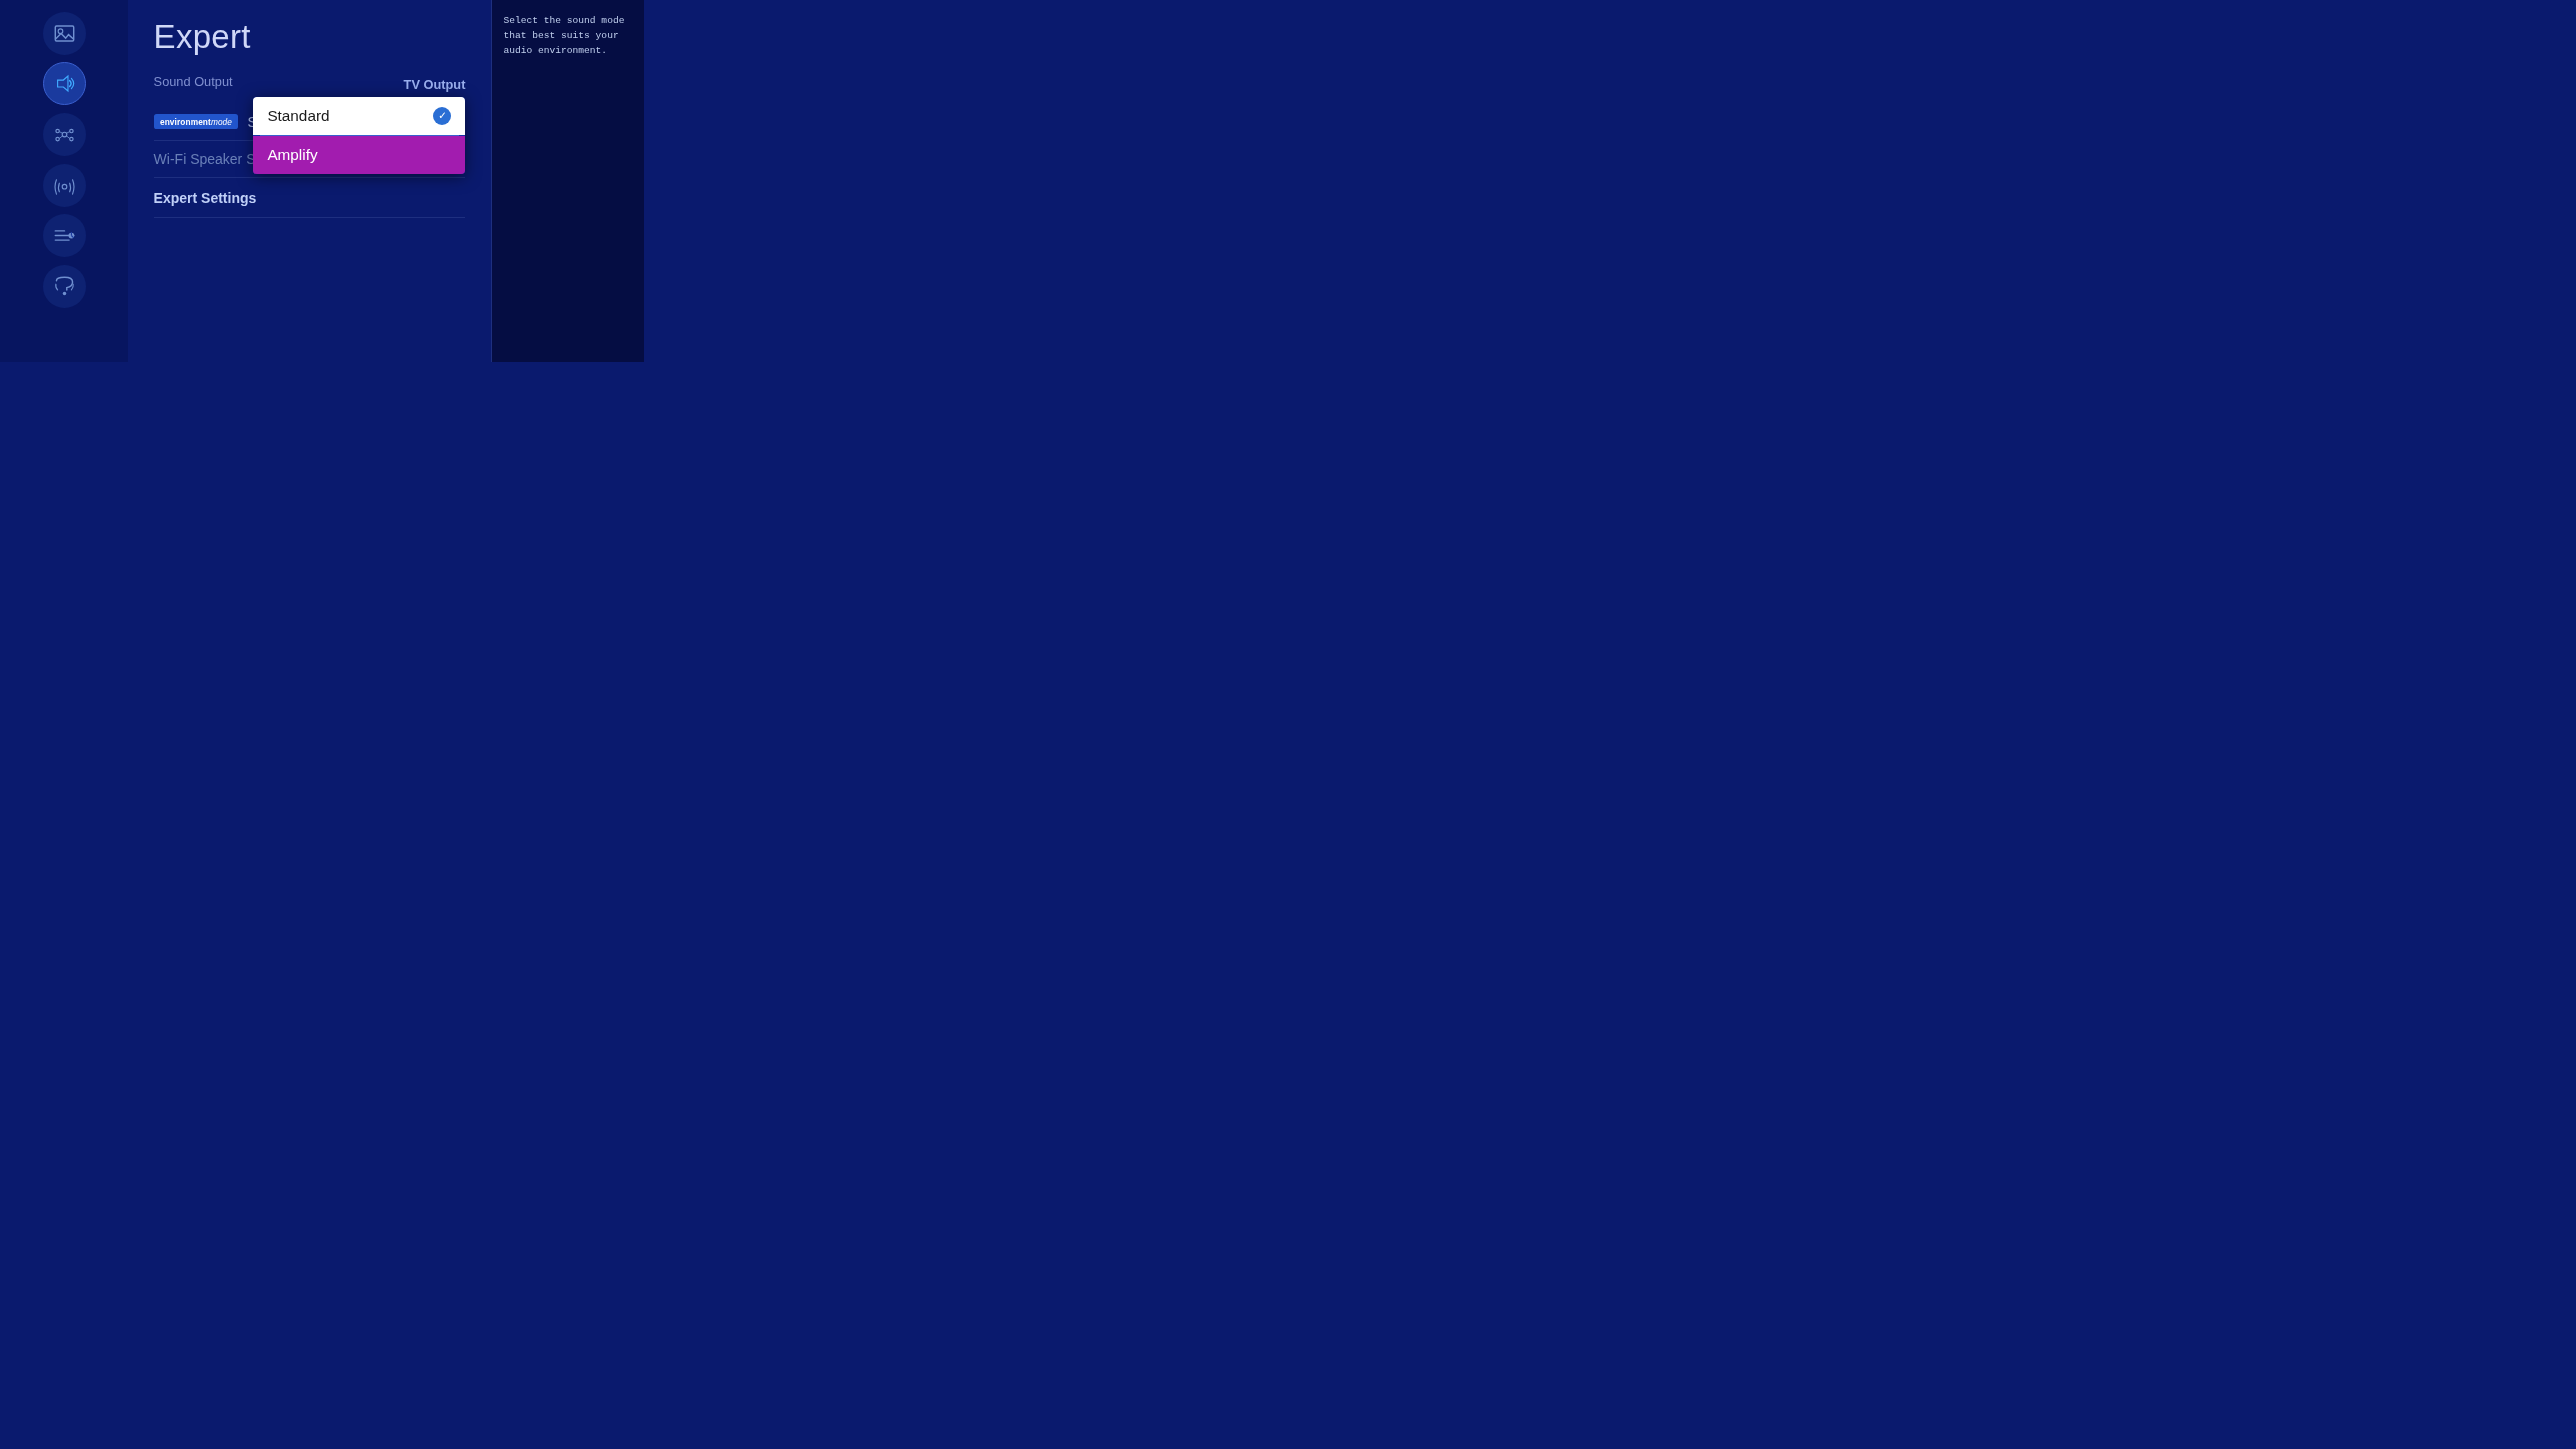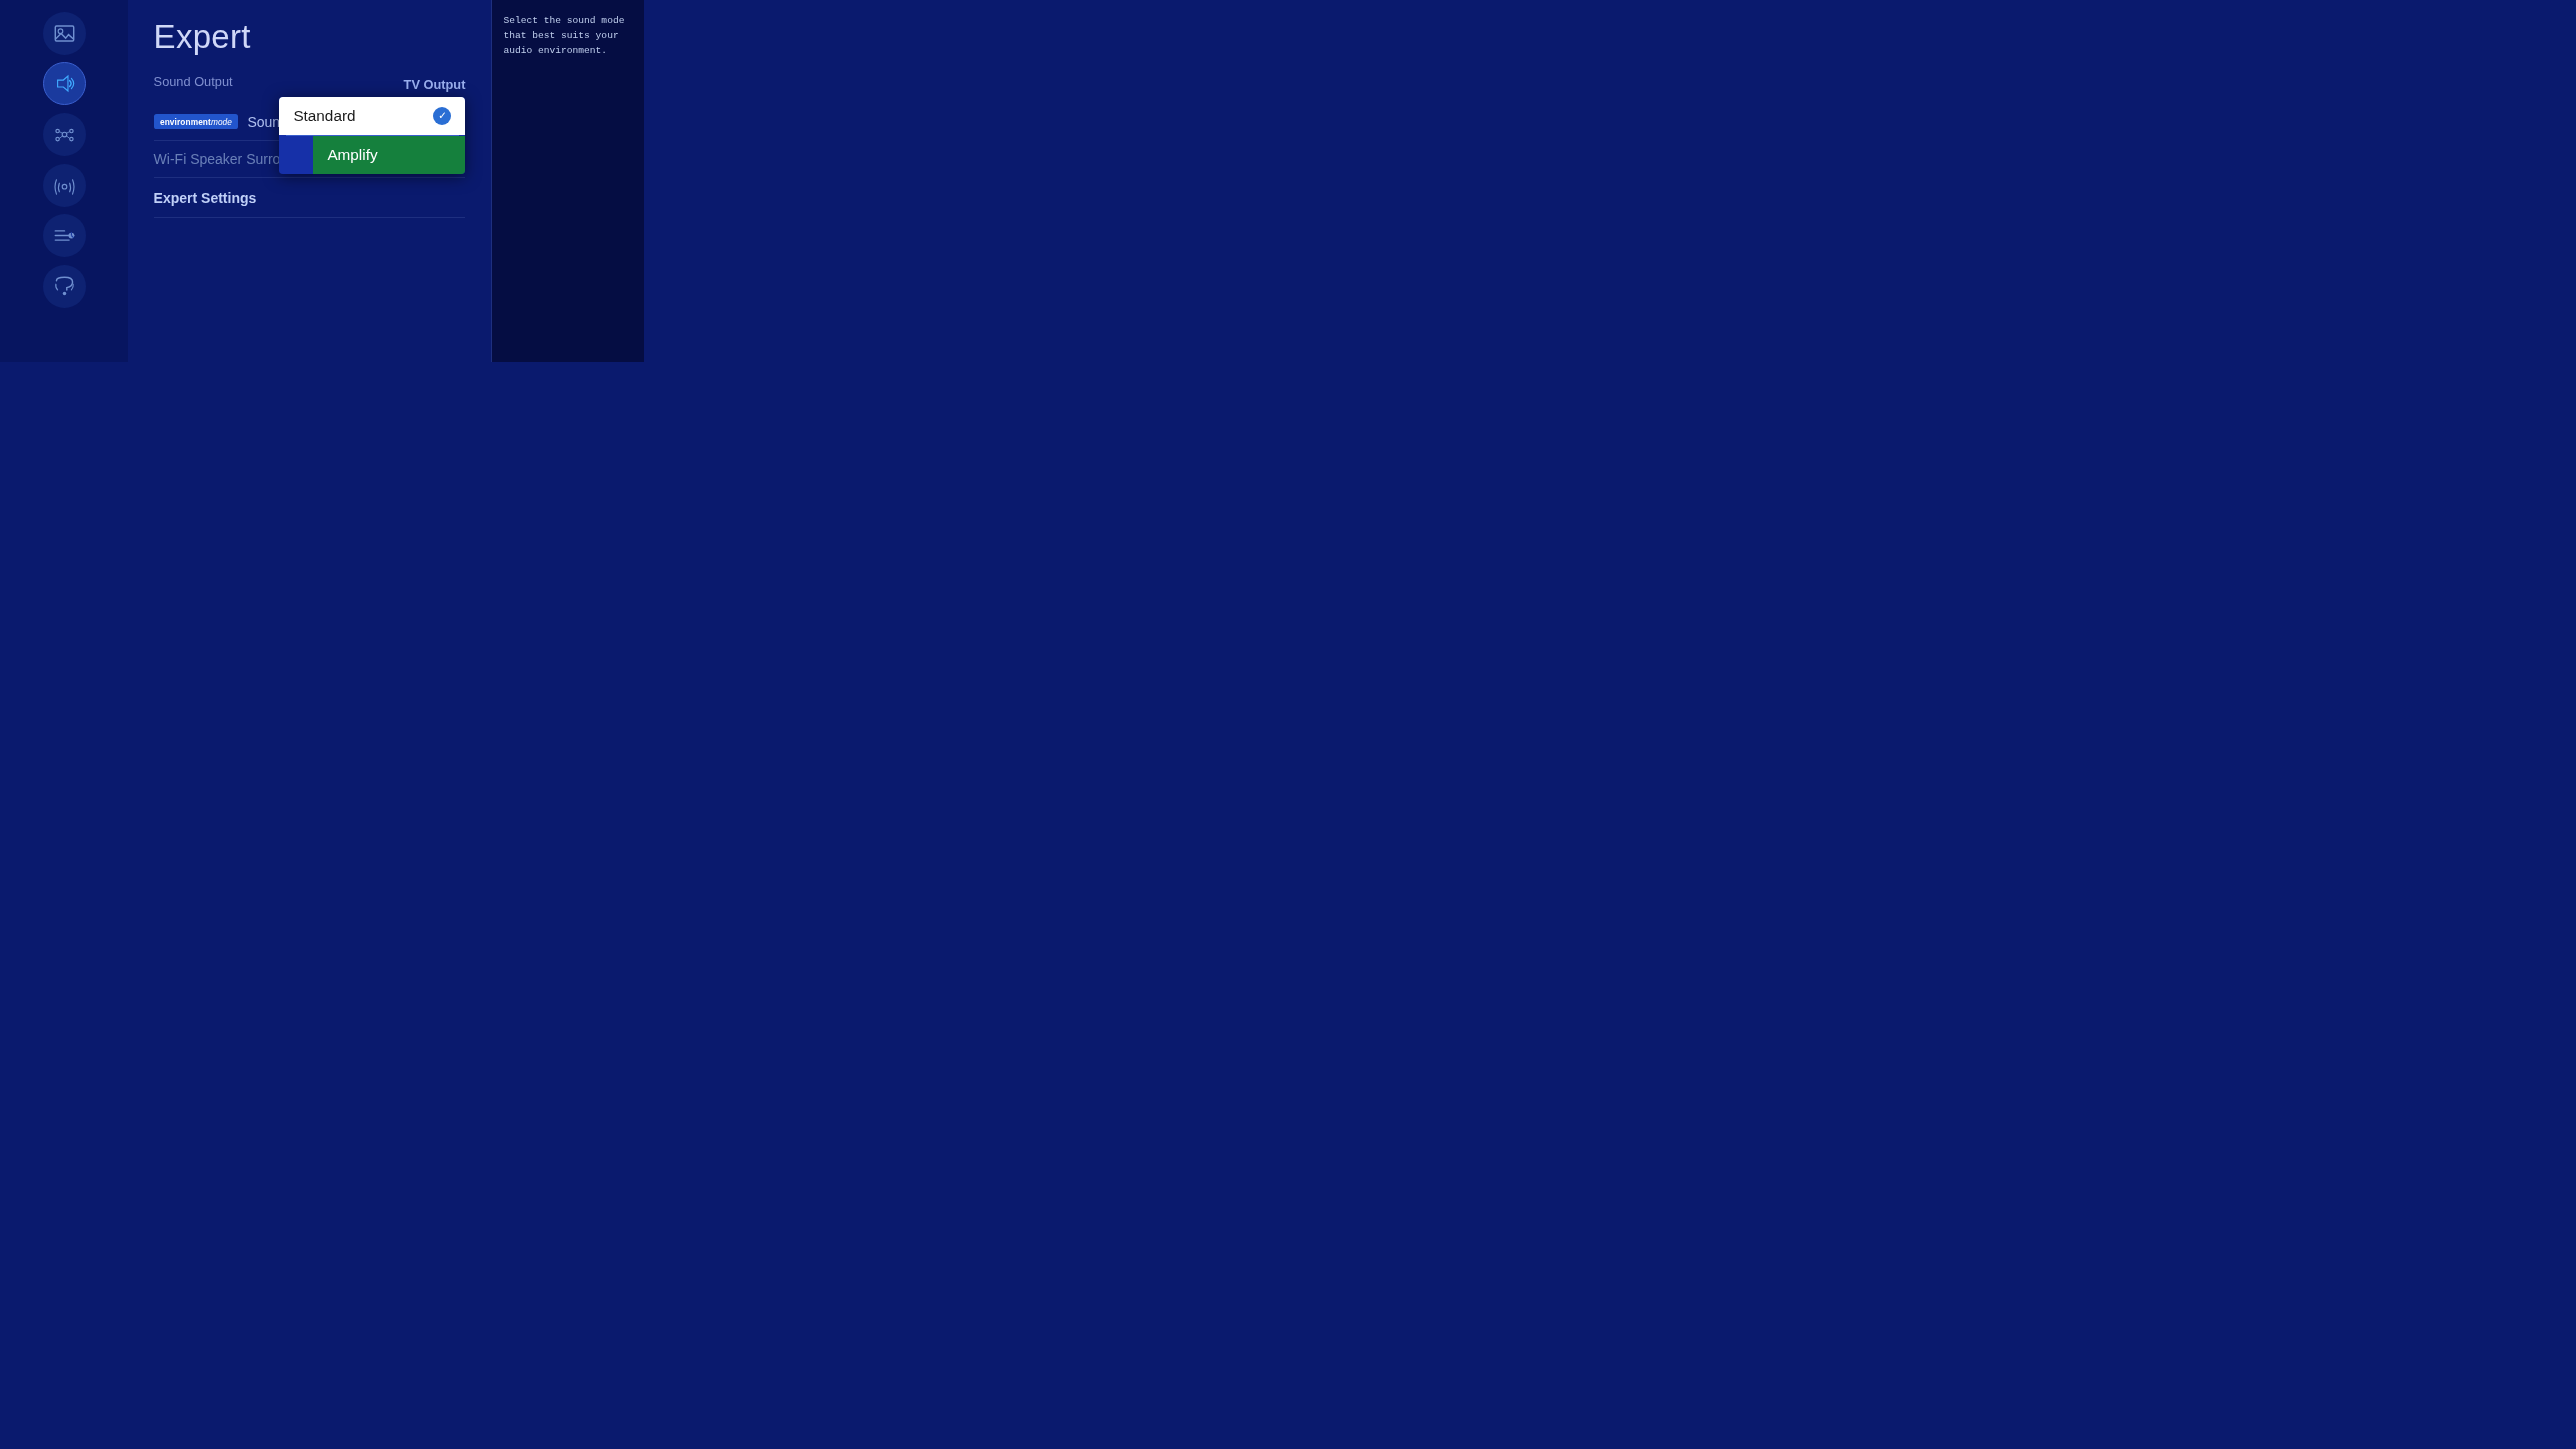--- a/index.html
+++ b/index.html
@@ -122,21 +122,21 @@
       font-size: 12.8px;
       color: #9aafee;
       font-weight: 600;
     }
 
     
     .dropdown-container {
       position: absolute;
       right: 0;
       top: -6.4px;
-      width: 186px;
+      width: 212px;
       background: #1630a8;
       border-radius: 3.8px;
       overflow: hidden;
       box-shadow: 0 2.6px 15.3px rgba(0,0,0,0.5);
       z-index: 100;
     }
 
     .dropdown-item {
       display: flex;
       align-items: center;
@@ -146,23 +146,22 @@
       cursor: pointer;
     }
 
     .dropdown-item.selected {
       background: #fff;
       color: #1a1a1a;
       border-radius: 2.6px 2.6px 0 0;
     }
 
     .dropdown-item.highlighted {
-      background: #15803d;
+      background: #a21caf;
       color: #fff;
-      margin-left: 34px;
     }
 
     .dropdown-item .check-icon {
       width: 18px;
       height: 18px;
       border-radius: 50%;
       background: #2a6ed4;
       display: flex;
       align-items: center;
       justify-content: center;

